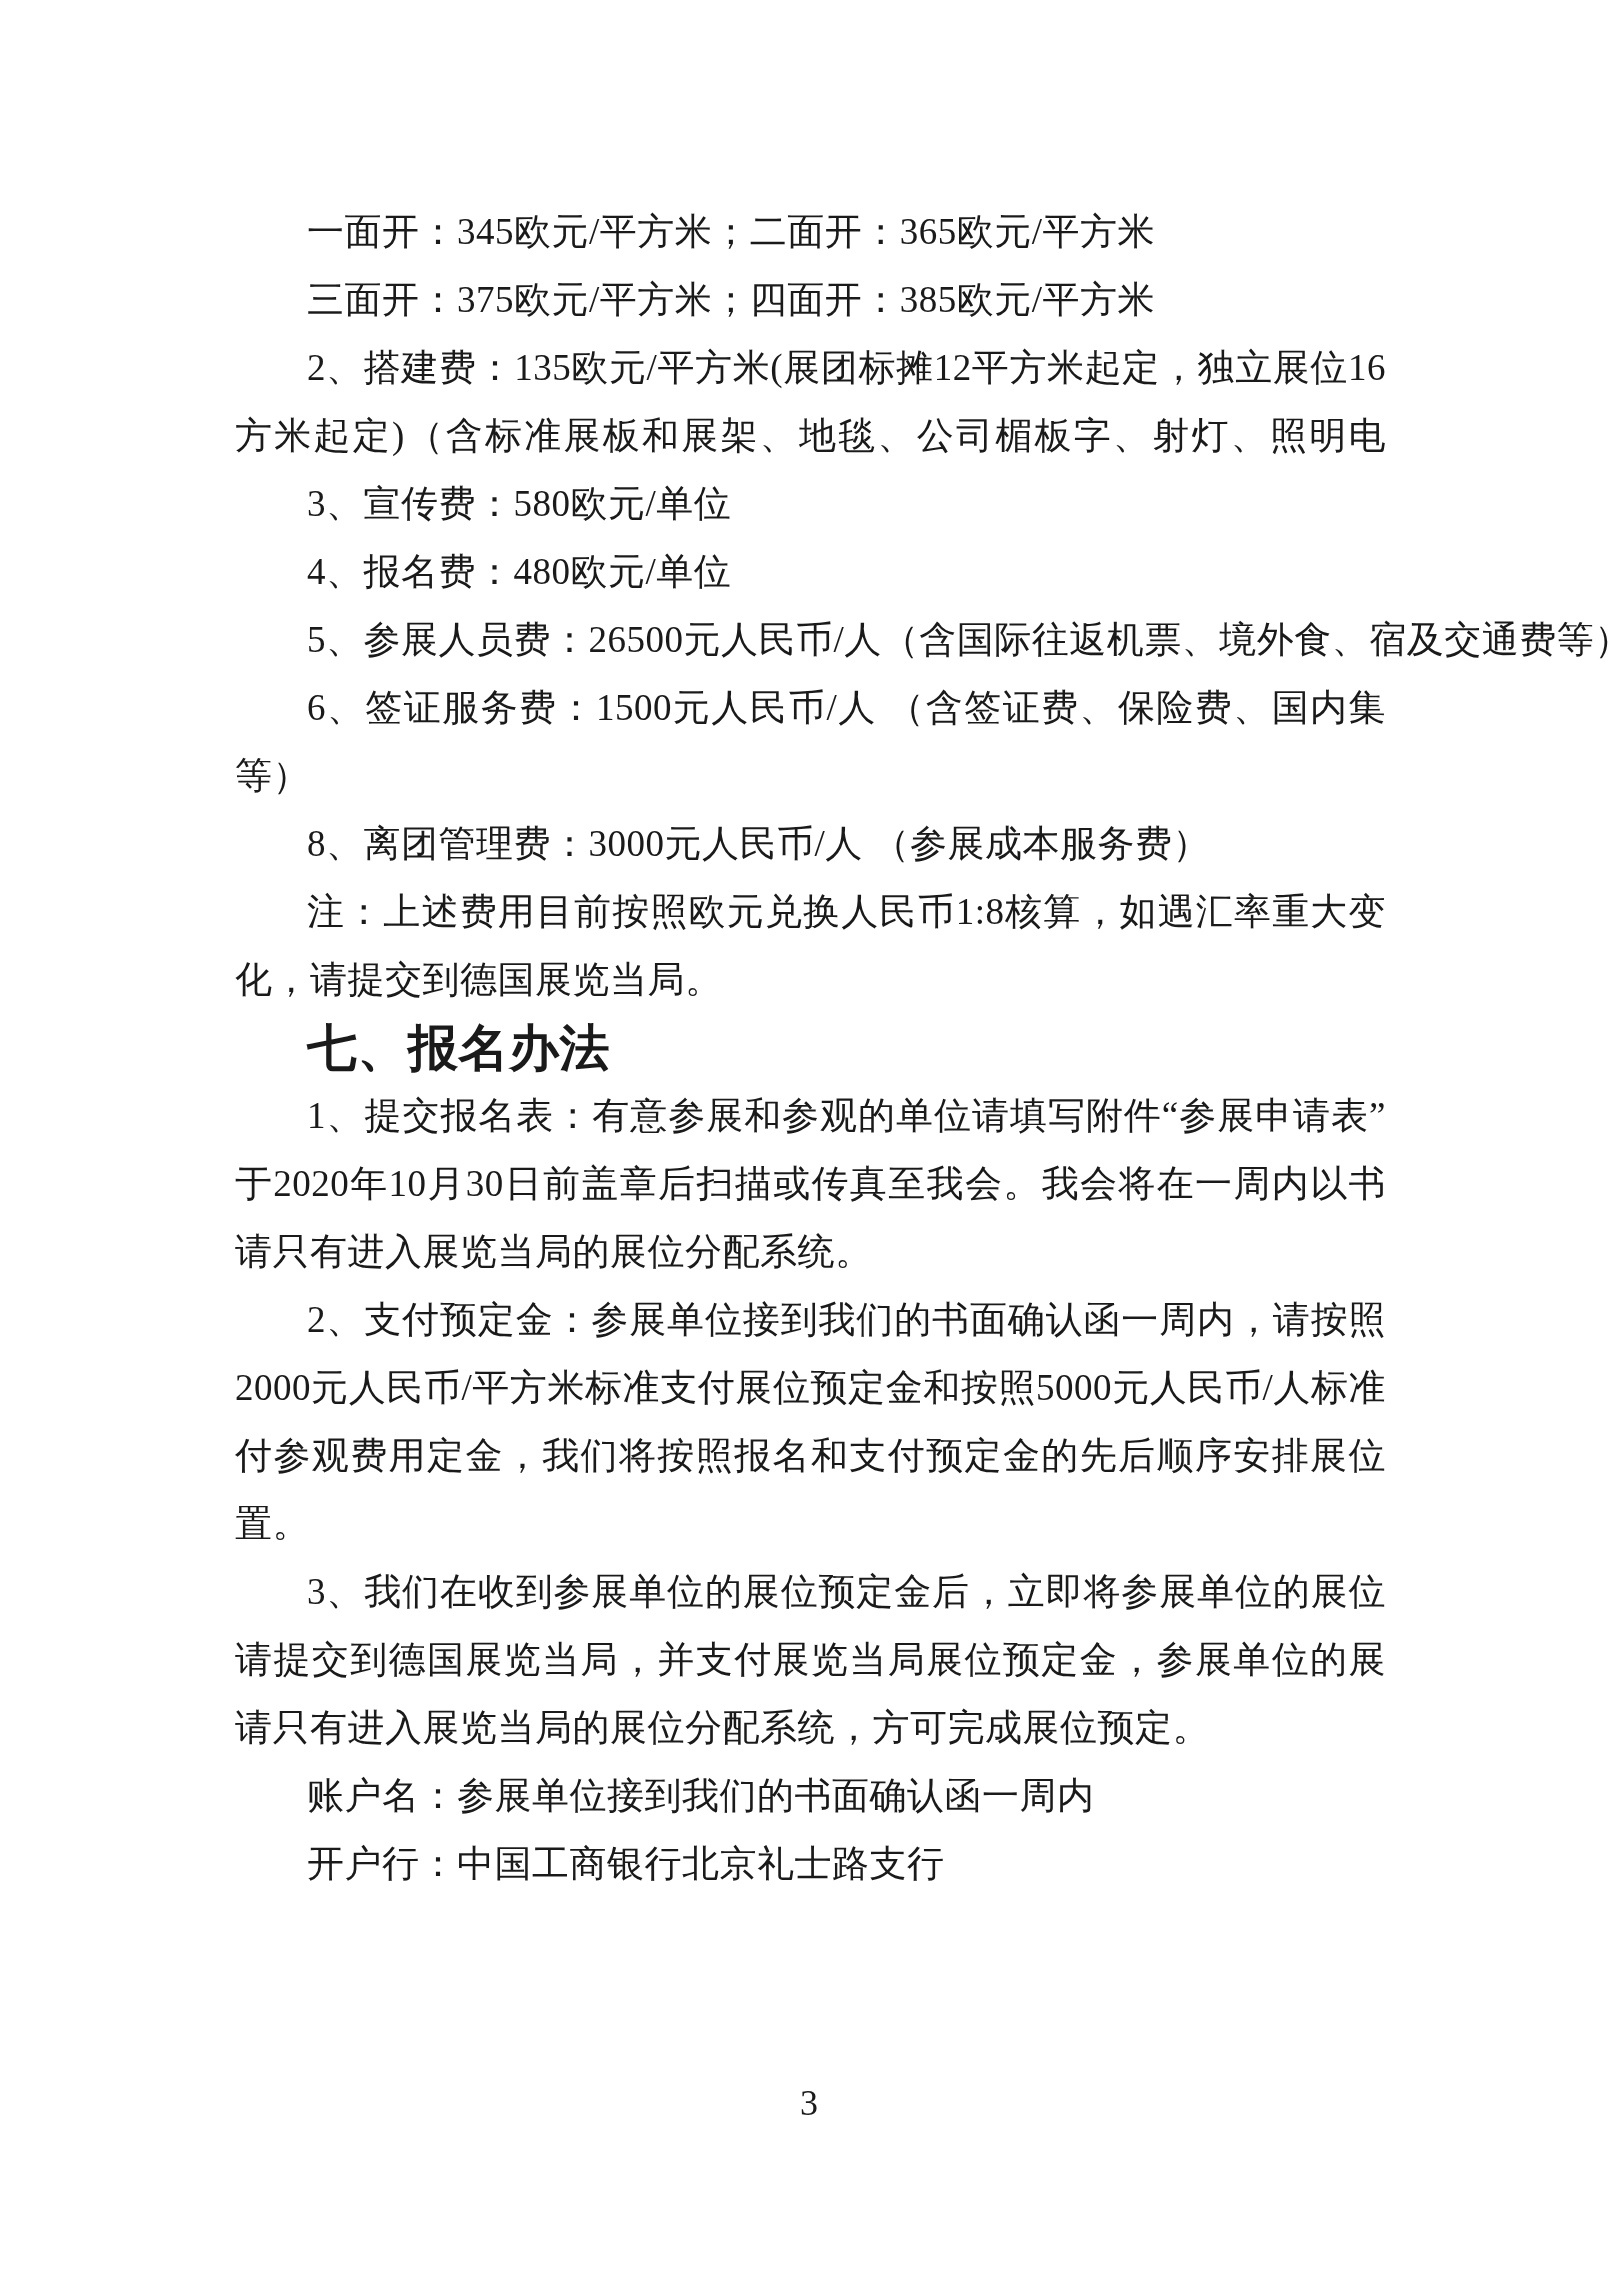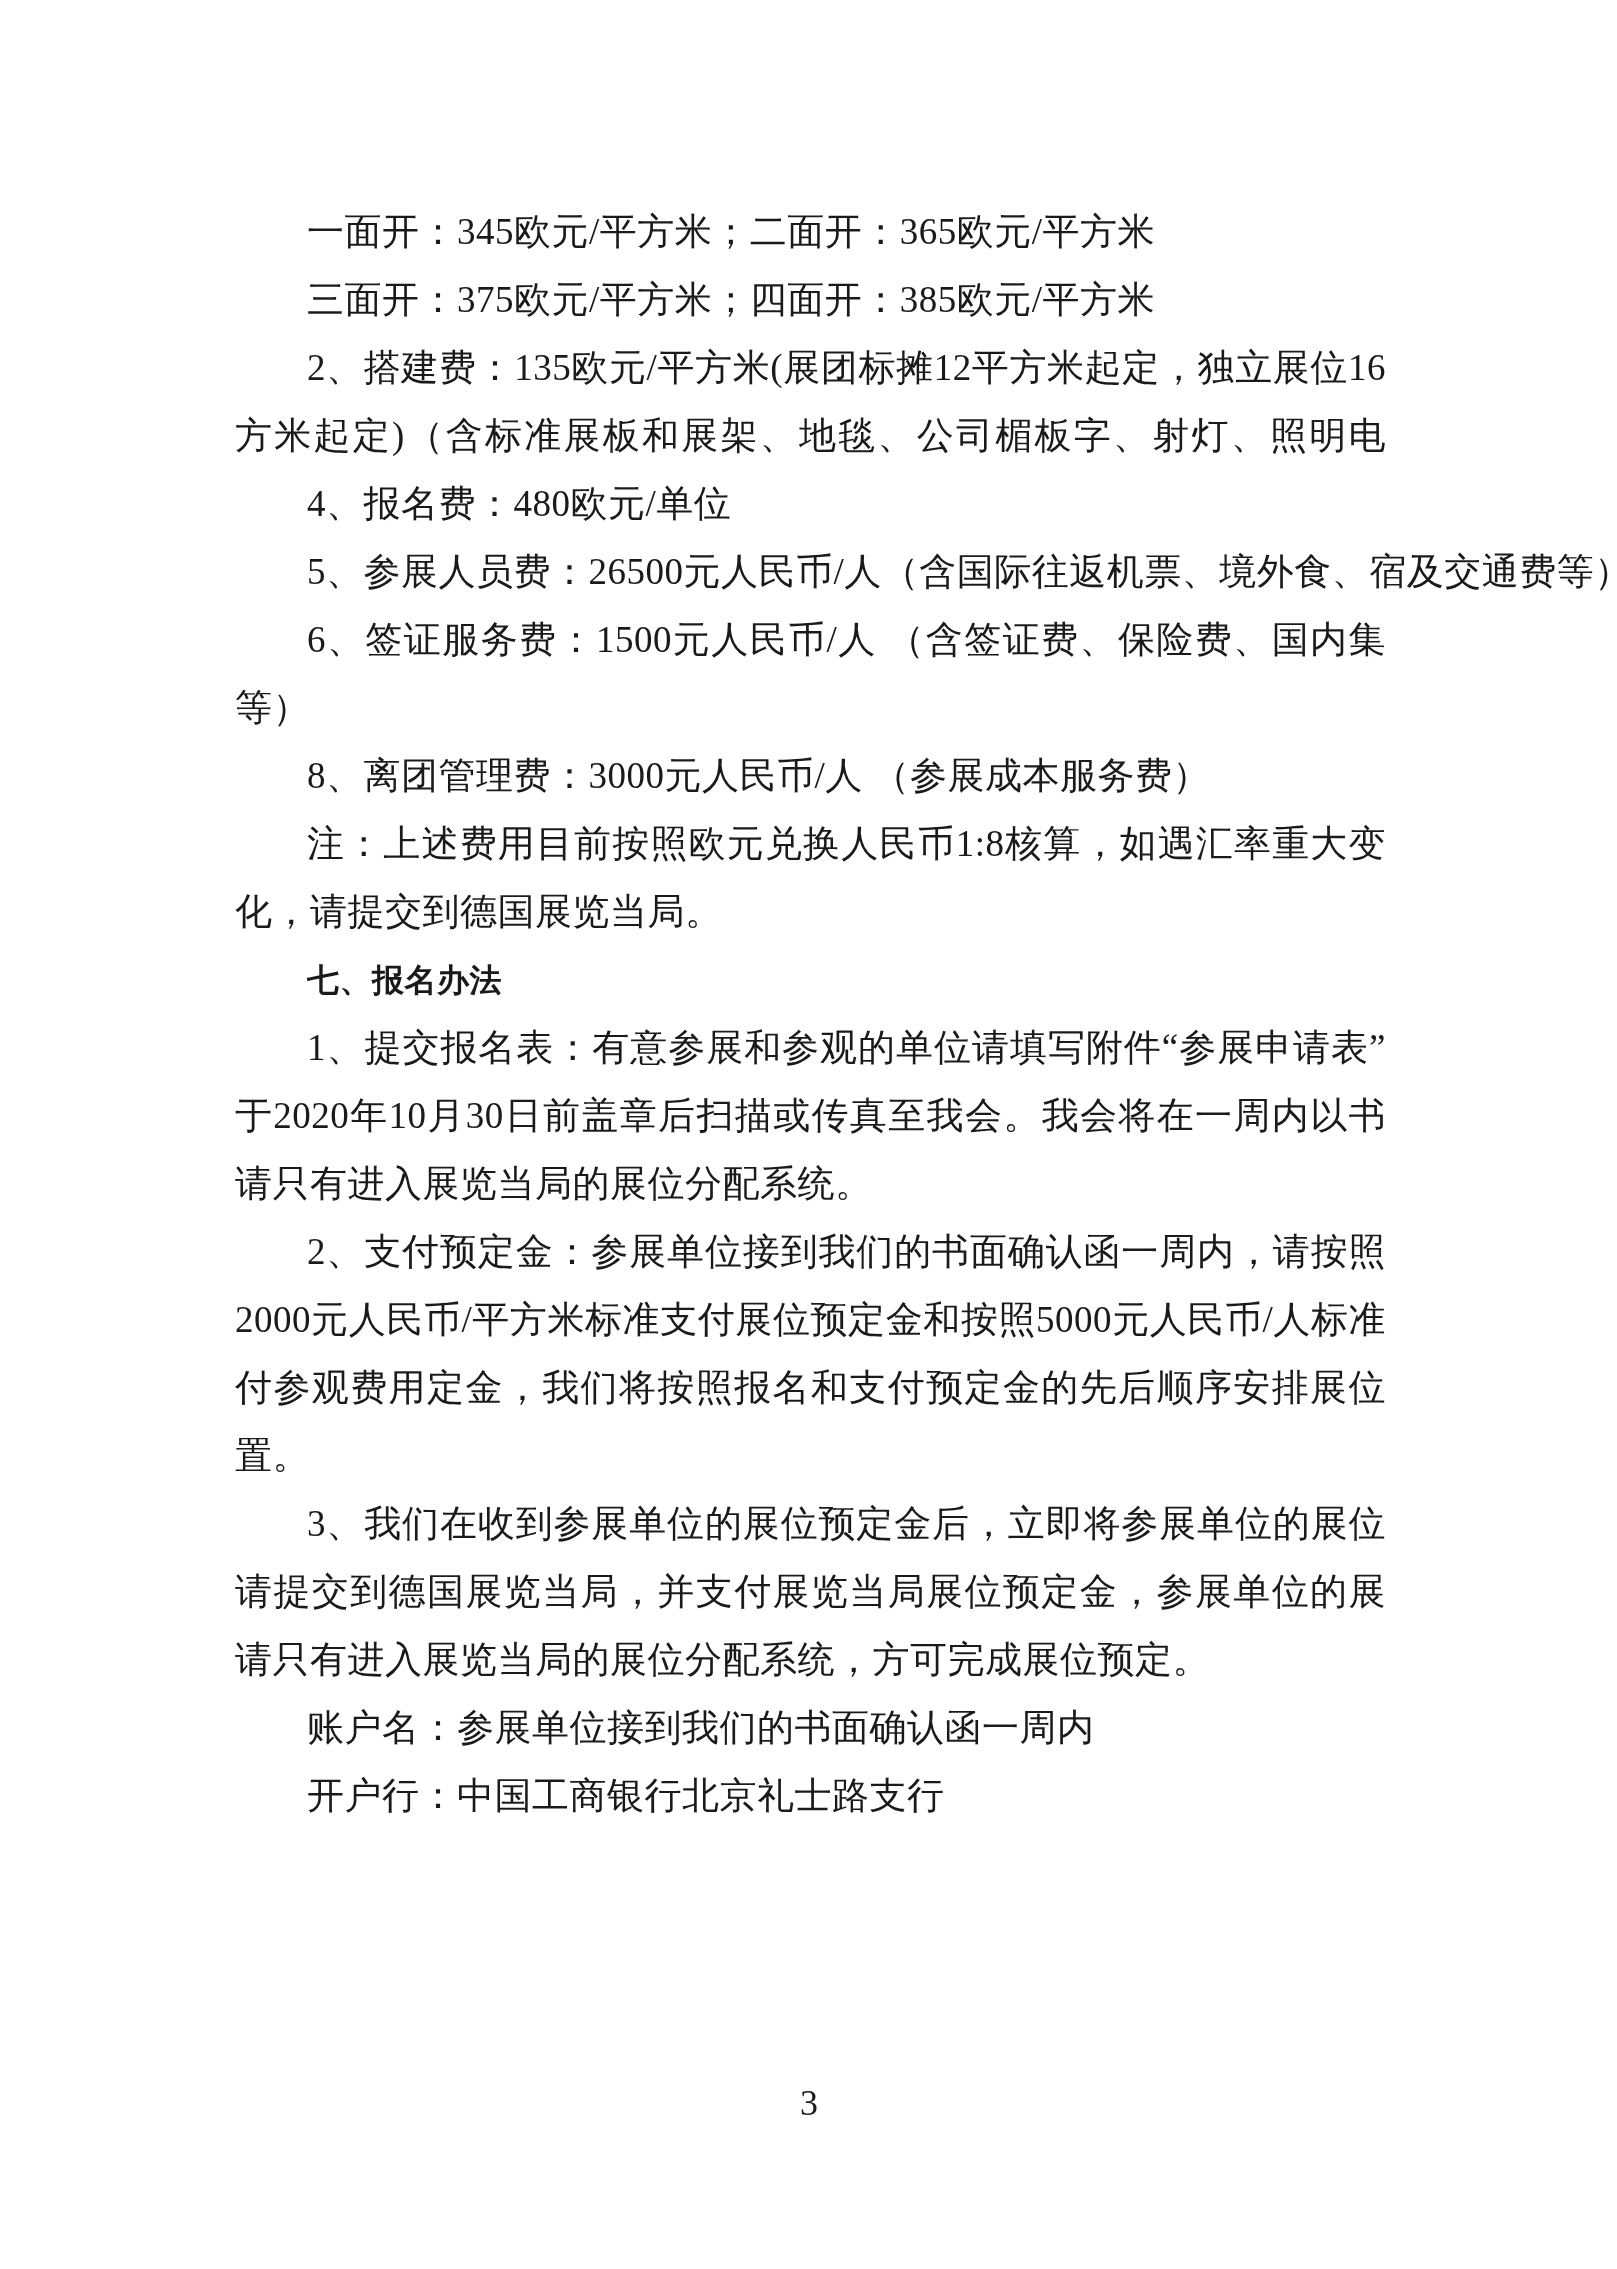--- a/index.html
+++ b/index.html
@@ -44,21 +44,21 @@
     text-align: justify;
     text-align-last: justify;
     word-break: break-all;
   }
   .line.indent {
     text-indent: 72px;
   }
   .line.heading {
     font-family: "Liberation Sans", "DejaVu Sans", sans-serif;
     font-weight: bold;
-    font-size: 32px;
+    font-size: 50px;
   }
   .page-number {
     position: absolute;
     left: 0;
     top: 2075px;
     width: 1618px;
     height: 57px;
     line-height: 57px;
     text-align: center;
     font-size: 36px;
@@ -67,20 +67,21 @@
 </style>
 </head>
 <body>
 
 <div class="page">
   <div class="textblock">
     <div class="line indent nowrap">一面开：345欧元/平方米；二面开：365欧元/平方米</div>
     <div class="line indent nowrap">三面开：375欧元/平方米；四面开：385欧元/平方米</div>
     <div class="line indent justify">2、搭建费：135欧元/平方米(展团标摊12平方米起定，独立展位16平</div>
     <div class="line justify">方米起定)（含标准展板和展架、地毯、公司楣板字、射灯、照明电源、电</div>
+    <div class="line indent nowrap">3、宣传费：580欧元/单位</div>
     <div class="line indent nowrap">4、报名费：480欧元/单位</div>
     <div class="line indent nowrap">5、参展人员费：26500元人民币/人（含国际往返机票、境外食、宿及交通费等）</div>
     <div class="line indent justify">6、签证服务费：1500元人民币/人 （含签证费、保险费、国内集中费</div>
     <div class="line nowrap">等）</div>
     <div class="line indent nowrap">8、离团管理费：3000元人民币/人 （参展成本服务费）</div>
     <div class="line indent justify">注：上述费用目前按照欧元兑换人民币1:8核算，如遇汇率重大变</div>
     <div class="line nowrap">化，请提交到德国展览当局。</div>
     <div class="line indent heading nowrap">七、报名办法</div>
     <div class="line indent justify">1、提交报名表：有意参展和参观的单位请填写附件“参展申请表”</div>
     <div class="line justify">于2020年10月30日前盖章后扫描或传真至我会。我会将在一周内以书面</div>

